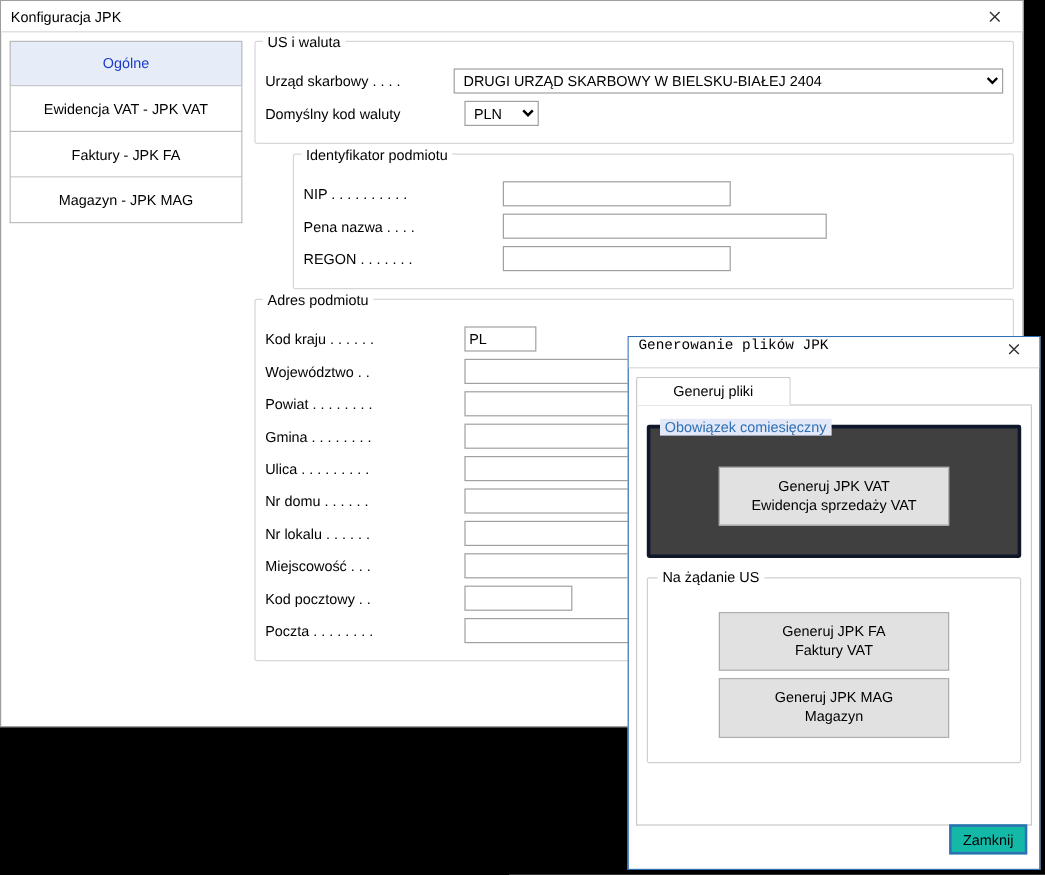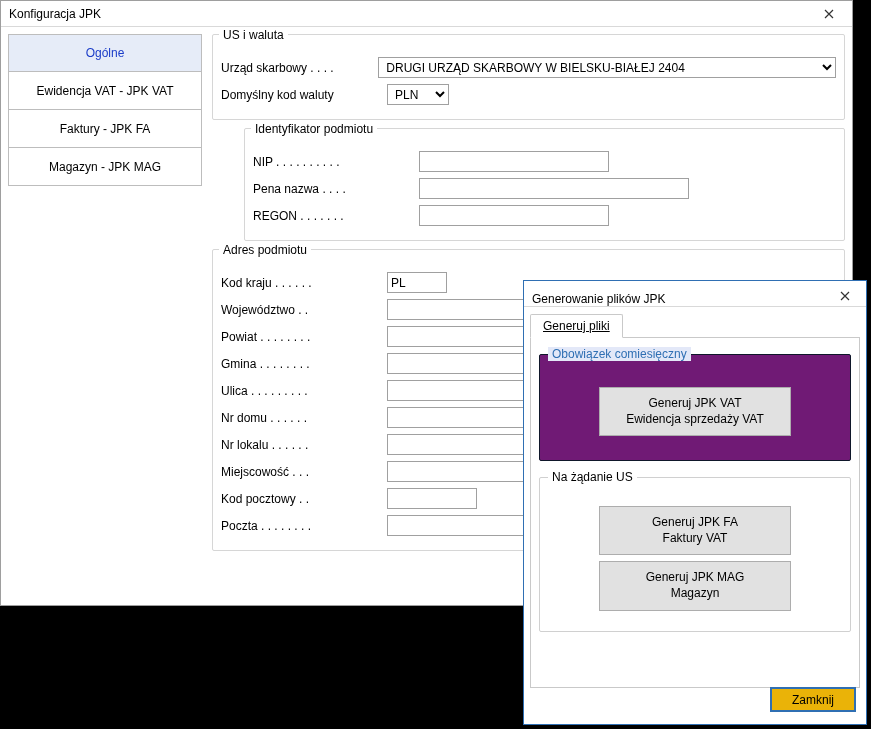--- a/index.html
+++ b/index.html
@@ -122,59 +122,59 @@
   
   .window-modal {
     position: absolute;
     left: 523px; top: 280px;
     width: 344px; height: 445px;
     background: #fff;
     border: 1px solid #2f6fb3;
   }
   .modal-titlebar {
     display: flex;
-    align-items: flex-end;
+    align-items: flex-start;
     justify-content: space-between;
     height: 26px;
     padding: 0 4px 0 8px;
     border-bottom: 1px solid #d9d9d9;
     background: #fff;
+    font-family: Liberation Mono, monospace;
   }
   .modal-body {
     padding: 6px;
   }
 
   .tab-strip {
     display: flex;
     align-items: flex-end;
     height: 25px;
     border-bottom: 1px solid #c9c9c9;
     position: relative;
   }
   .tab {
     border: 1px solid #c9c9c9;
     border-bottom: 1px solid #fff;
     border-radius: 2px 2px 0 0;
-    padding: 4px 12px;
+    padding: 4px 30px;
     background: #fff;
     margin-bottom: -1px;
     font-size: 12px;
-    text-decoration: underline;
   }
   .tab-content {
     border: 1px solid #c9c9c9;
     border-top: none;
     padding: 10px 8px;
   }
 
   .gen-group { position: relative; }
   .gen-group.monthly {
-    border: 1px solid #0f172a;
+    border: 3px solid #0f172a;
     border-radius: 2px;
-    background: #701a75;
+    background: #404040;
     padding: 26px 0 18px 0;
     margin-top: 6px;
   }
   .gen-group.ondemand {
     border: 1px solid #d0d0d0;
     border-radius: 2px;
     padding: 22px 0 14px 0;
     margin-top: 16px;
   }
   .gen-legend {
@@ -199,22 +199,22 @@
     text-align: center;
     line-height: 1.3;
     padding: 8px 4px;
   }
 
   .modal-footer {
     position: absolute;
     right: 10px; bottom: 12px;
   }
   .modal-close-btn {
-    width: 86px; height: 25px;
-    background: #eab308;
+    width: 65px; height: 25px;
+    background: #14b8a6;
     border: 2px solid #2f6fb3;
     font-family: inherit;
     font-size: 12px;
   }
 
 </style>
 </head>
 <body>
 
 <div class="window-main">

